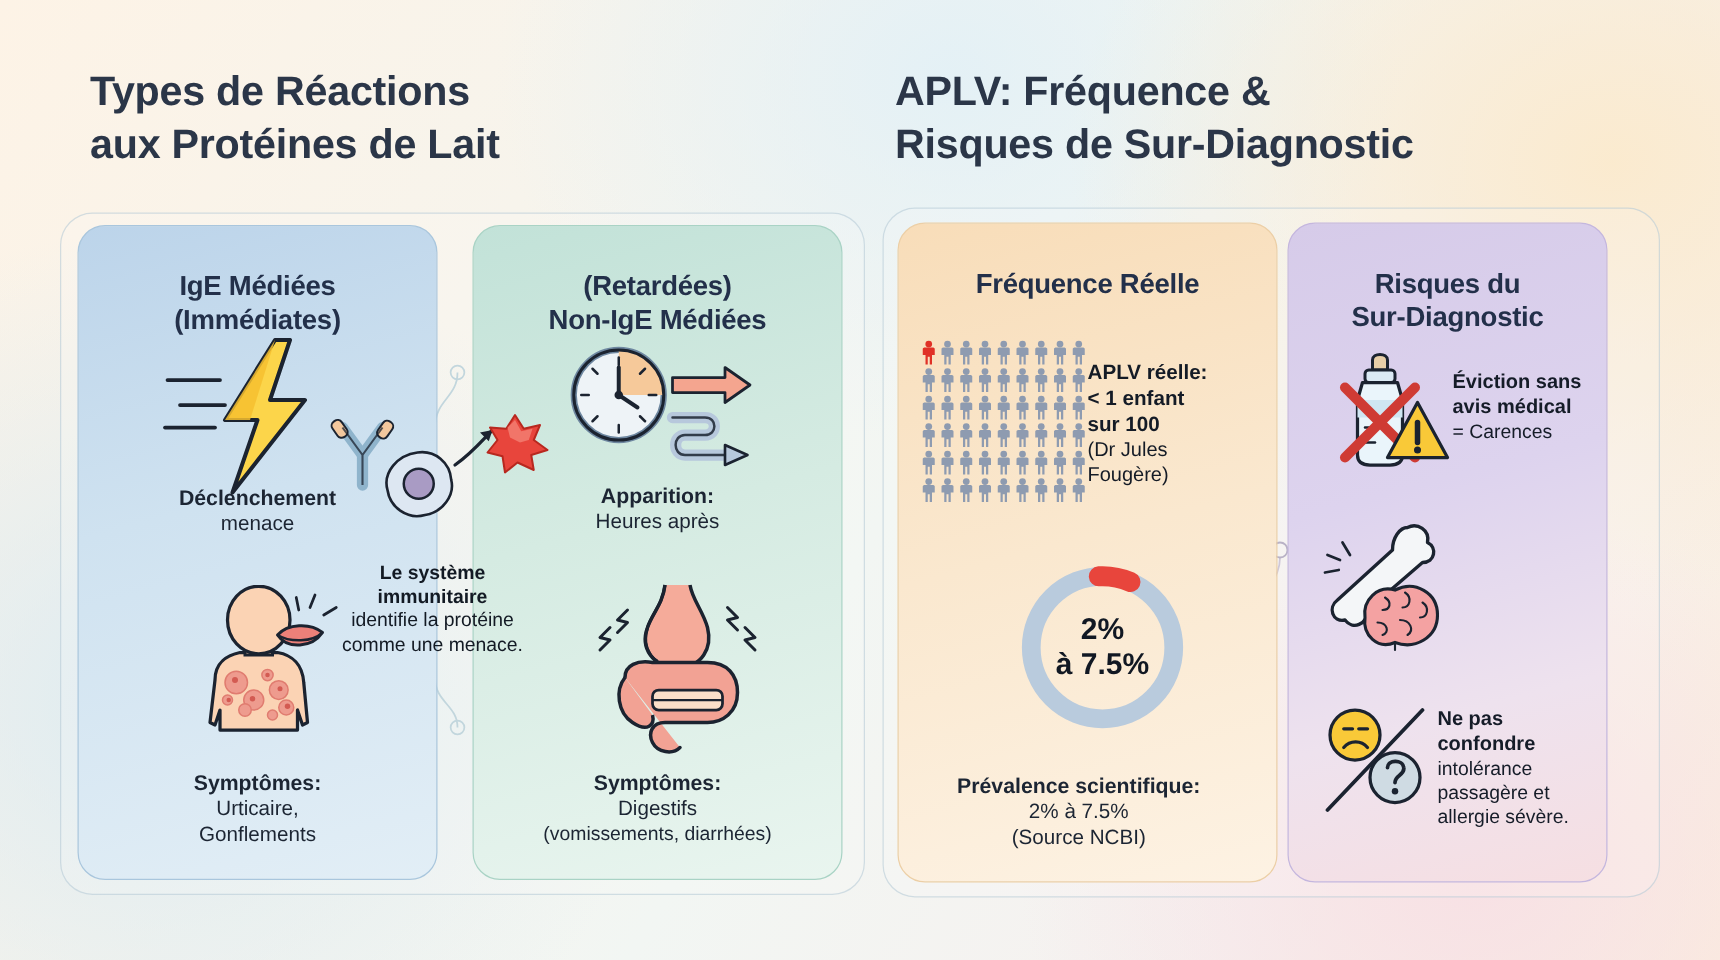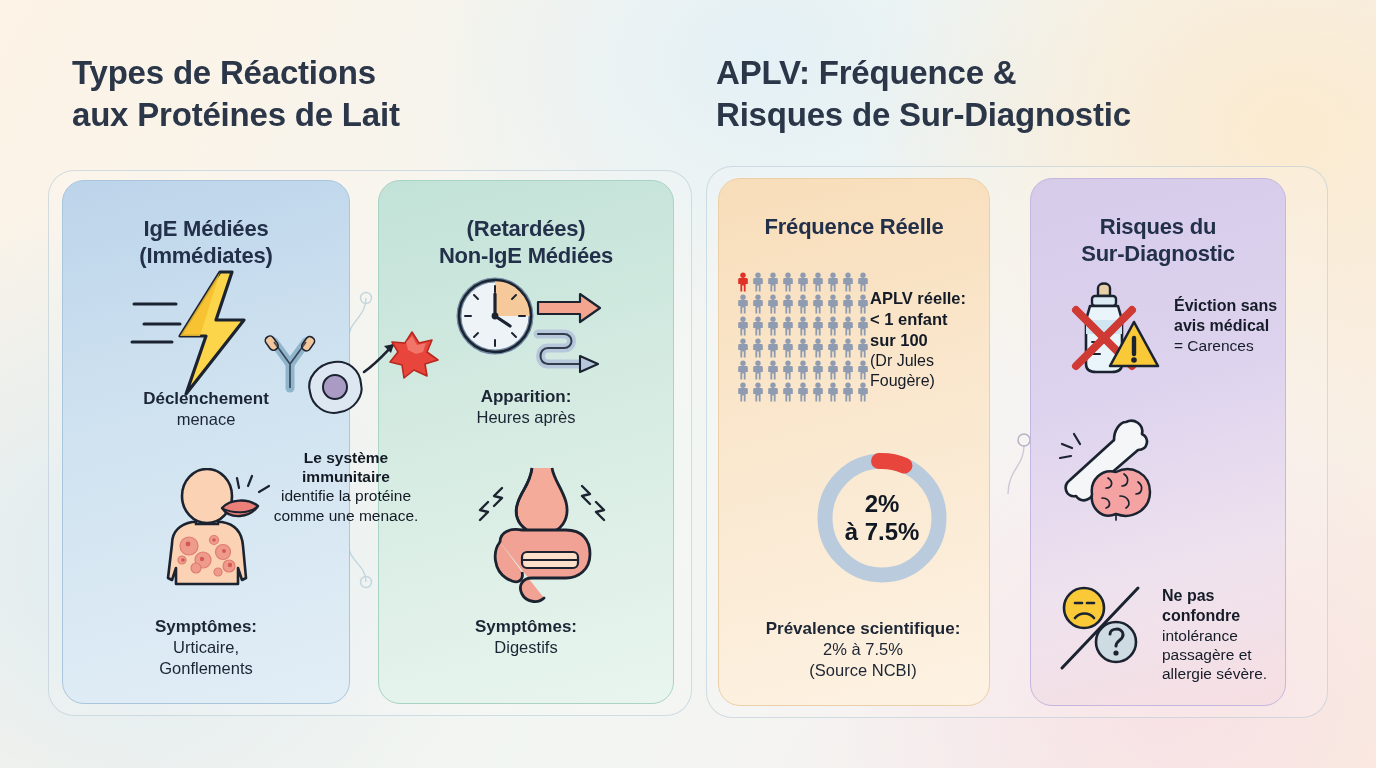--- a/index.html
+++ b/index.html
@@ -44,21 +44,21 @@
     left:62px; top:180px; width:288px; height:524px;
     background:linear-gradient(165deg,#bcd4ea 0%,#cfe2f0 42%,#e2eef6 100%);
     border-color:#a9c6dd;
   }
   #panel-nonige {
     left:378px; top:180px; width:296px; height:524px;
     background:linear-gradient(165deg,#c2e2d8 0%,#d5ebe2 45%,#e9f5ef 100%);
     border-color:#a9d3c5;
   }
   #panel-freq {
-    left:718px; top:178px; width:272px; height:528px;
+    left:718px; top:178px; width:304px; height:528px;
     background:linear-gradient(165deg,#f8ddb9 0%,#fae8cf 48%,#fdf2e3 100%);
     border-color:#eccfa6;
   }
   #panel-risk {
     left:1030px; top:178px; width:256px; height:528px;
     background:linear-gradient(165deg,#d6cbe9 0%,#ddd3ee 40%,#eee2ee 72%,#f6dfe2 100%);
     border-color:#c4b6de;
   }
 
   .panel-title {
@@ -104,27 +104,27 @@
   #donut-wrap { position:absolute; left:812px; top:448px; width:140px; height:140px; }
   #donut-label {
     position:absolute; inset:0; display:flex; flex-direction:column;
     align-items:center; justify-content:center;
     font-weight:bold; font-size:24px; color:#111823; line-height:1.16;
   }
 
   #prev-caption { position:absolute; left:722px; top:618px; width:282px; }
 
   
-  .risk-row { position:absolute; display:flex; align-items:flex-start; gap:12px; }
+  .risk-row { position:absolute; display:flex; align-items:flex-start; gap:0; }
   .risk-text { color:#151c28; line-height:1.24; width:150px; }
   .risk-text .b { font-weight:bold; font-size:16px; display:block; }
   .risk-text .n { font-weight:normal; font-size:15.5px; display:block; }
   #risk-row-1 { left:1054px; top:272px; }
   #risk-row-2 { left:1054px; top:416px; }
-  #risk-row-3 { left:1054px; top:582px; }
+  #risk-row-3 { left:1054px; top:562px; }
 
   .icon-slot { flex:0 0 auto; }
 
   
   #bolt-wrap { position:absolute; left:128px; top:268px; width:150px; height:130px; }
   #ige-cap-1 { position:absolute; left:66px; top:388px; width:280px; }
   #rash-wrap { position:absolute; left:126px; top:468px; width:160px; height:145px; }
   #ige-cap-2 { position:absolute; left:66px; top:616px; width:280px; }
 
   #clock-wrap { position:absolute; left:450px; top:272px; width:170px; height:120px; }
@@ -307,20 +307,21 @@
         <path d="M36 26 L28 34 L36 36 L28 44"></path>
         <path d="M22 40 L14 48 L22 50 L14 58"></path>
         <path d="M116 24 L124 32 L116 34 L124 42"></path>
         <path d="M130 40 L138 48 L130 50 L138 58"></path>
       </g>
     </svg>
   </div>
   <div class="cap" id="non-cap-2">
     <span class="b">Symptômes:</span>
     <span class="n">Digestifs</span>
+    <span class="n2">(vomissements, diarrhées)</span>
   </div>
 
   <div class="panel" id="panel-freq">
     <div class="panel-title">Fréquence Réelle</div>
   </div>
 
   <div id="people-grid" style="grid-template-columns: repeat(9, 14px);">
       <span class="person"><svg viewBox="0 0 14 20" width="14" height="20">
           <circle cx="7" cy="3.2" r="2.7" fill="#e03127"></circle>
           <path d="M2.2 7.2 C2.2 6.4 3 6 4 6 L10 6 C11 6 11.8 6.4 11.8 7.2 L11.8 12 L9.6 12 L9.6 19.6 L7.8 19.6 L7.8 13.4 L6.2 13.4 L6.2 19.6 L4.4 19.6 L4.4 12 L2.2 12 Z" fill="#e03127"></path>

